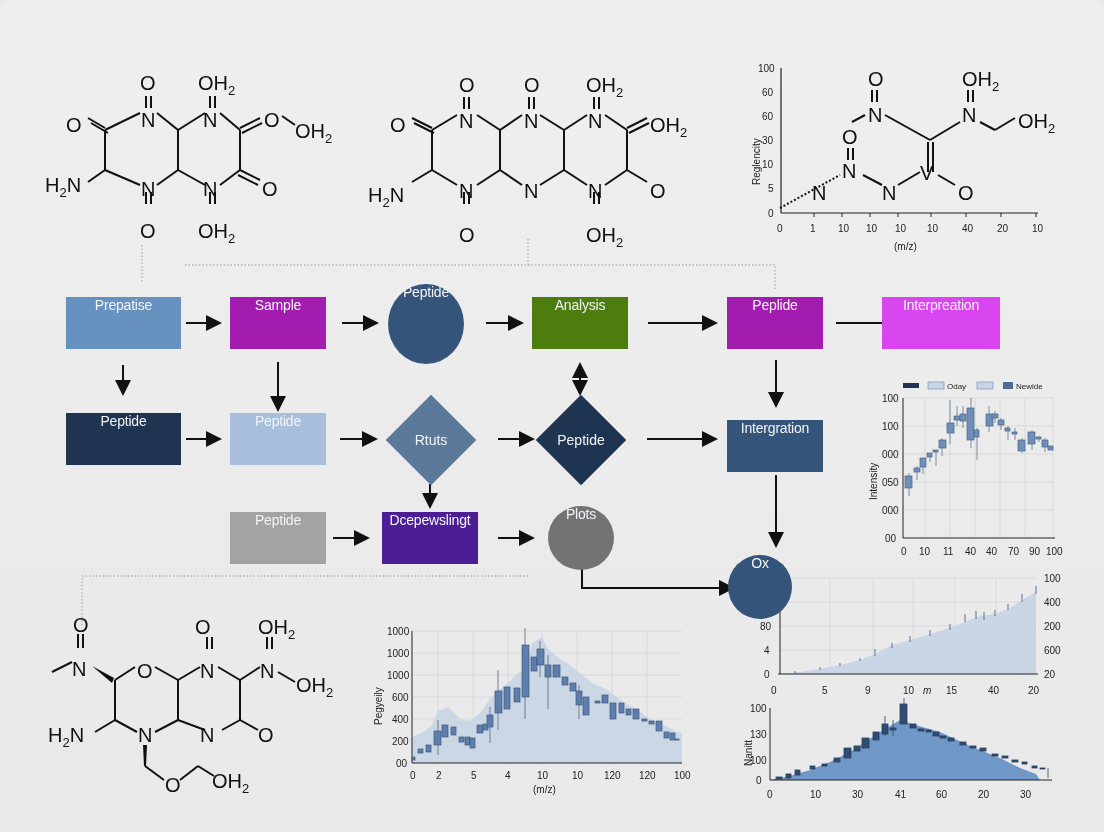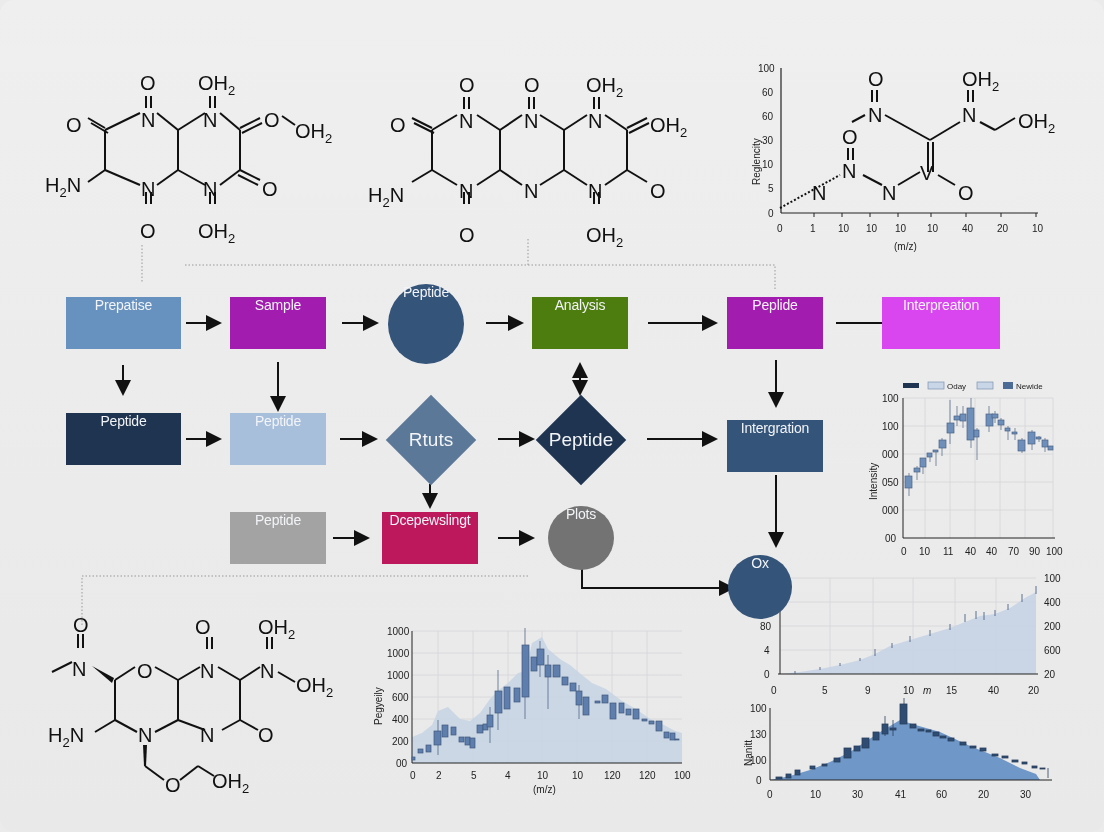--- a/index.html
+++ b/index.html
@@ -3,21 +3,21 @@
 <meta charset="utf-8">
 <style>
   html,body{margin:0;padding:0;}
   body{width:1104px;height:832px;background:#ebebec;position:relative;overflow:hidden;font-family:"Liberation Sans",sans-serif;}
   .canvas{position:absolute;left:0;top:0;width:1104px;height:832px;background:linear-gradient(180deg,#efeff0 0%,#ebebec 60%,#e9e9ea 100%);border-radius:14px;}
   .node{position:absolute;display:flex;align-items:flex-start;justify-content:center;color:#f2f4f7;font-size:14px;letter-spacing:-0.2px;}
   .rect{width:114px;height:52px;}
   .circle{border-radius:50%;}
   .diamond-wrap{position:absolute;display:flex;align-items:center;justify-content:center;}
   .diamond{position:absolute;width:64px;height:64px;transform:rotate(45deg);}
-  .diamond-label{position:relative;color:#f2f4f7;font-size:19px;}
+  .diamond-label{position:relative;color:#f2f4f7;font-size:14px;}
   svg{position:absolute;overflow:visible;}
   .mol text{font-family:"Liberation Sans",sans-serif;font-size:20px;fill:#111;}
   .mol .sub{font-size:13px;}
   .axis text{font-family:"Liberation Sans",sans-serif;font-size:10px;fill:#222;}
 </style>
 </head>
 <body>
 
 <div class="canvas"></div>
 
@@ -262,21 +262,21 @@
   <div class="diamond" style="background:#1f3450"></div>
   <span class="diamond-label">Peptide</span>
 </div>
 <div class="node rect" style="left:727px;top:420px;width:96px;background:#34547a">
     <span>Intergration</span>
   </div>
 
 <div class="node rect" style="left:230px;top:512px;width:96px;background:#a3a3a3">
     <span>Peptide</span>
   </div>
-<div class="node rect" style="left:382px;top:512px;width:96px;background:#be185d">
+<div class="node rect" style="left:382px;top:512px;width:96px;background:#4c1d95">
     <span>Dcepewslingt</span>
   </div>
 <div class="node circle" style="left:548px;top:506px;width:66px;height:64px;background:#737373">
     <span>Plots</span>
   </div>
 <div class="node circle" style="left:728px;top:555px;width:64px;height:64px;background:#34547a;z-index:3">
     <span>Ox</span>
   </div>
 
 <svg class="axis" style="left:855px;top:378px;width:250px;height:180px" viewBox="0 0 250 180">

